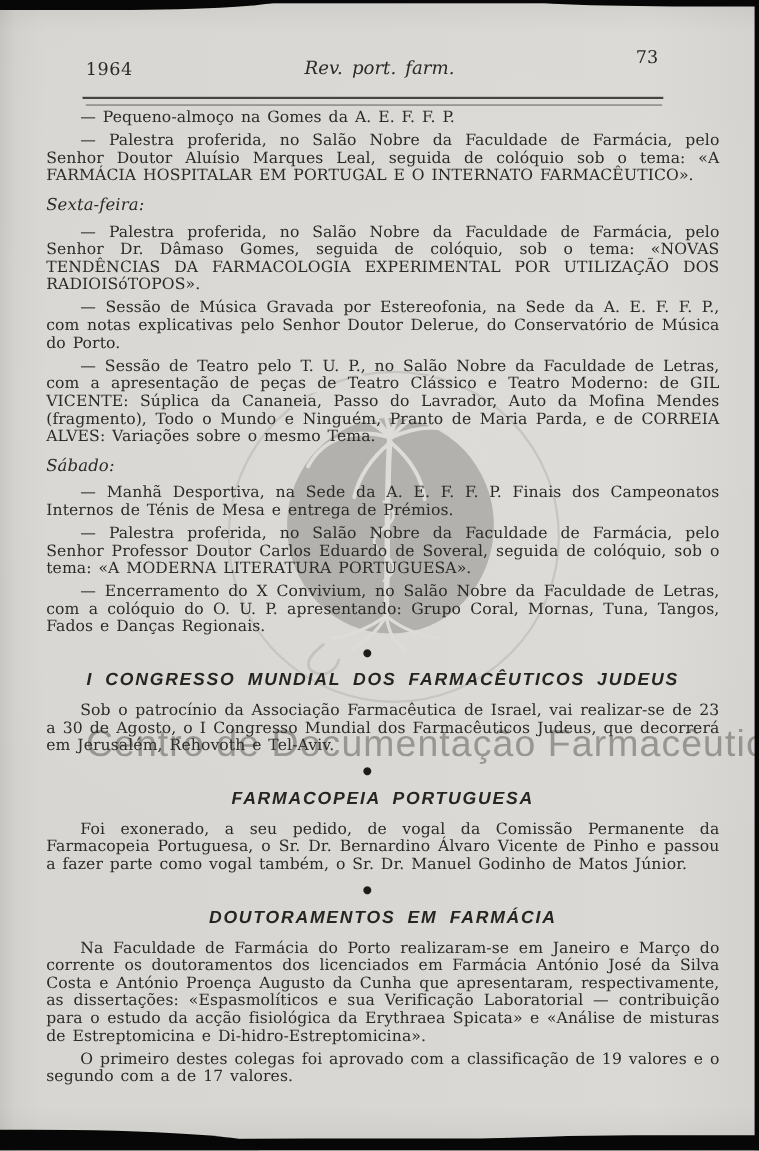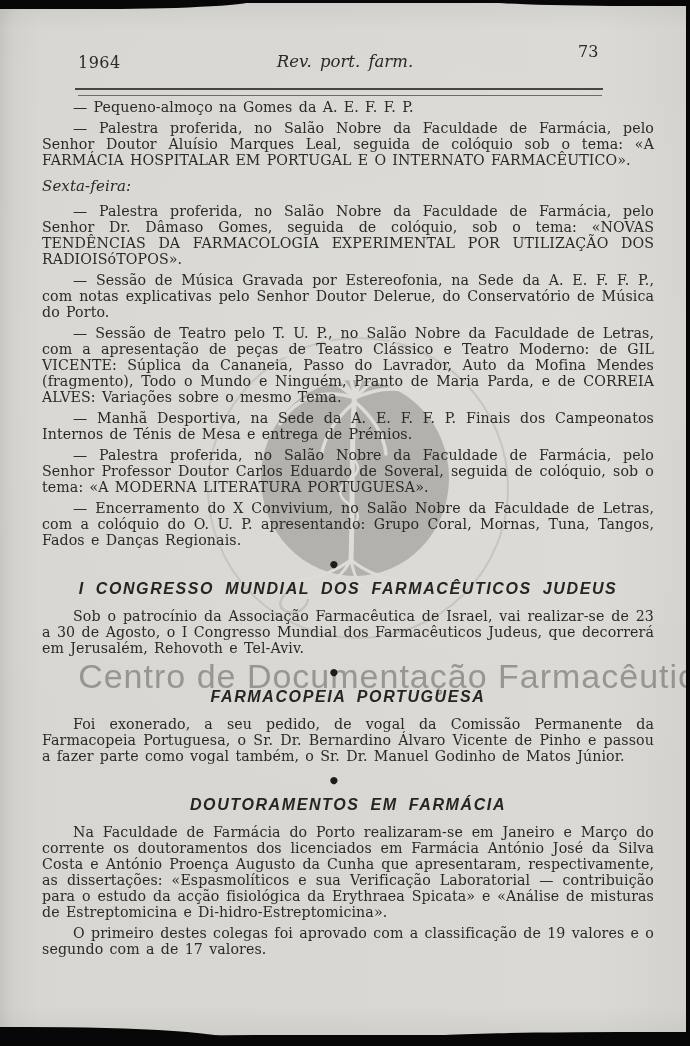--- a/index.html
+++ b/index.html
@@ -101,20 +101,21 @@
 
     <div class="body">
       <p class="para">— Pequeno-almoço na Gomes da A. E. F. F. P.</p>
       <p class="para">— Palestra proferida, no Salão Nobre da Faculdade de Farmácia, pelo Senhor Doutor Aluísio Marques Leal, seguida de colóquio sob o tema: «A FARMÁCIA HOSPITALAR EM PORTUGAL E O INTERNATO FARMACÊUTICO».</p>
 
       <p class="day">Sexta-feira:</p>
       <p class="para">— Palestra proferida, no Salão Nobre da Faculdade de Farmácia, pelo Senhor Dr. Dâmaso Gomes, seguida de colóquio, sob o tema: «NOVAS TENDÊNCIAS DA FARMACOLOGIA EXPERIMENTAL POR UTILIZAÇÃO DOS RADIOISóTOPOS».</p>
       <p class="para">— Sessão de Música Gravada por Estereofonia, na Sede da A. E. F. F. P., com notas explicativas pelo Senhor Doutor Delerue, do Conservatório de Música do Porto.</p>
       <p class="para">— Sessão de Teatro pelo T. U. P., no Salão Nobre da Faculdade de Letras, com a apresentação de peças de Teatro Clássico e Teatro Moderno: de GIL VICENTE: Súplica da Cananeia, Passo do Lavrador, Auto da Mofina Mendes (fragmento), Todo o Mundo e Ninguém, Pranto de Maria Parda, e de CORREIA ALVES: Variações sobre o mesmo Tema.</p>
 
+      <p class="day">Sábado:</p>
       <p class="para">— Manhã Desportiva, na Sede da A. E. F. F. P. Finais dos Campeonatos Internos de Ténis de Mesa e entrega de Prémios.</p>
       <p class="para">— Palestra proferida, no Salão Nobre da Faculdade de Farmácia, pelo Senhor Professor Doutor Carlos Eduardo de Soveral, seguida de colóquio, sob o tema: «A MODERNA LITERATURA PORTUGUESA».</p>
       <p class="para">— Encerramento do X Convivium, no Salão Nobre da Faculdade de Letras, com a colóquio do O. U. P. apresentando: Grupo Coral, Mornas, Tuna, Tangos, Fados e Danças Regionais.</p>
 
       <p class="bullet">●</p>
       <p class="heading">I CONGRESSO MUNDIAL DOS FARMACÊUTICOS JUDEUS</p>
       <p class="para">Sob o patrocínio da Associação Farmacêutica de Israel, vai realizar-se de 23 a 30 de Agosto, o I Congresso Mundial dos Farmacêuticos Judeus, que decorrerá em Jerusalém, Rehovoth e Tel-Aviv.</p>
 
       <p class="bullet">●</p>
       <p class="heading">FARMACOPEIA PORTUGUESA</p>

